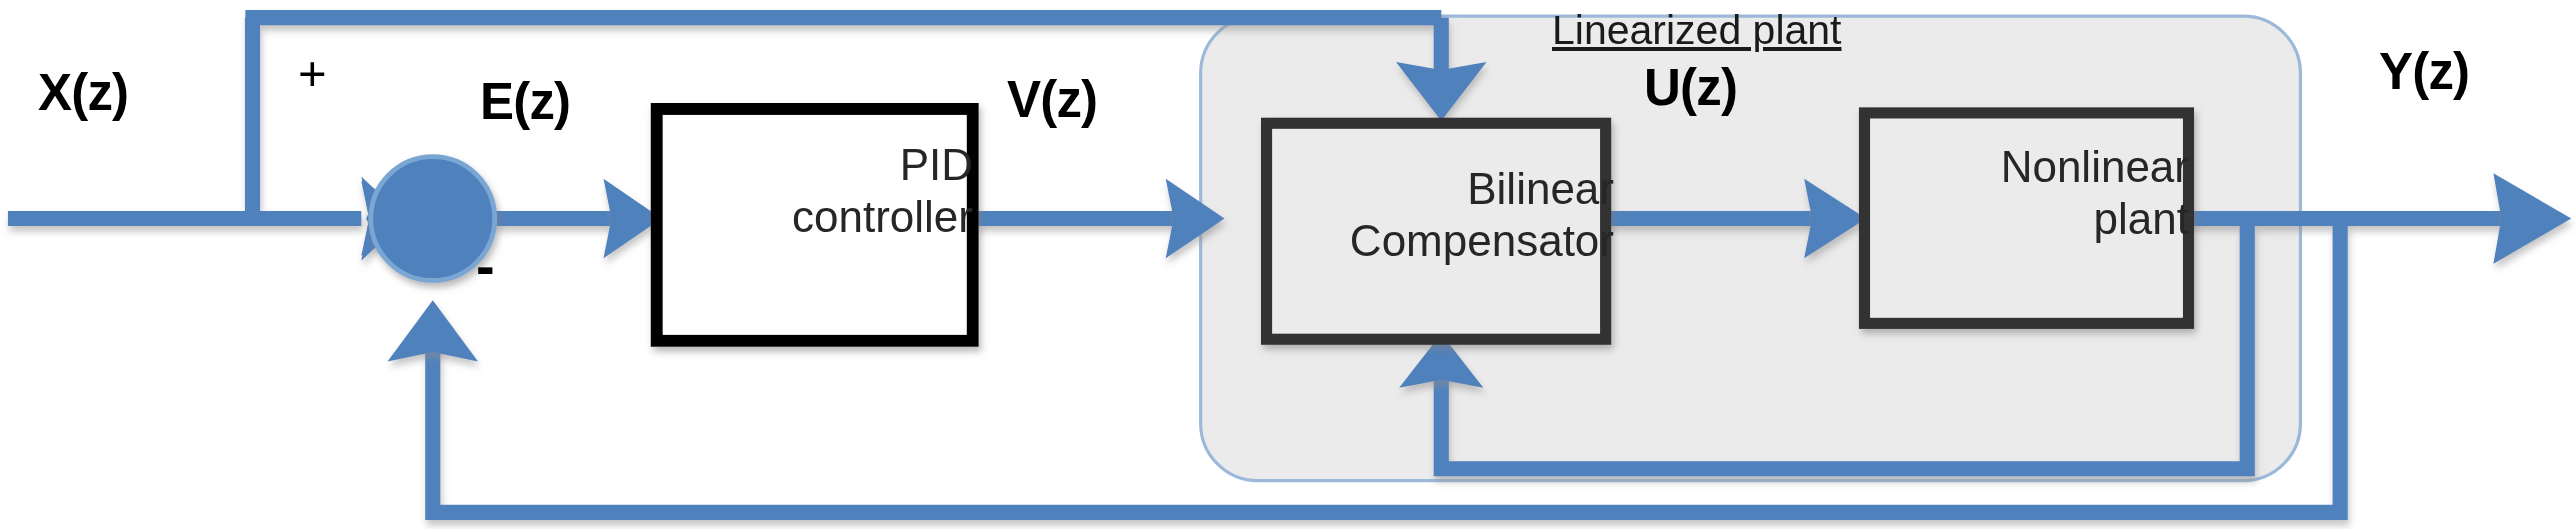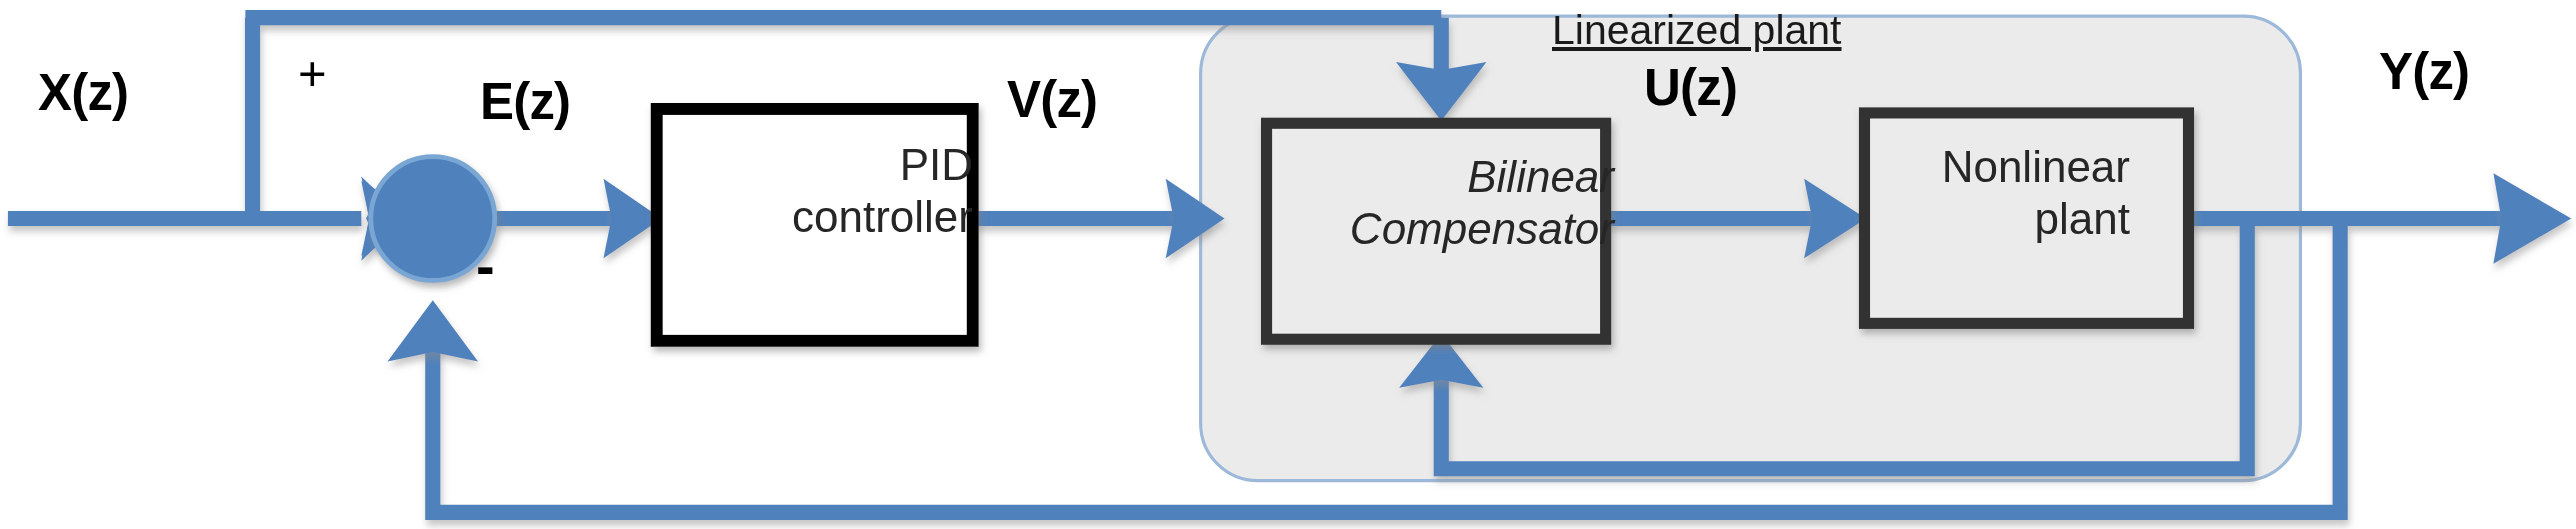--- a/index.html
+++ b/index.html
@@ -141,20 +141,20 @@
 
   <div class="lbl sign" style="left:298px; top:49px;">+</div>
 
   <div class="lbl sign-minus" style="left:476px; top:238px;">-</div>
 
   <div class="lbl group-label" style="left:1552px; top:10.3px;">Linearized plant</div>
 
   <div class="box-label" style="left:657px; top:139px; width:316px;">PID
 controller</div>
 
-  <div class="box-label" style="left:1257px; top:151px; width:357px;font-style:italic;">Bilinear
+  <div class="box-label" style="left:1257px; top:163px; width:357px;">Bilinear
 Compensator</div>
 
-  <div class="box-label" style="left:1806px; top:141px; width:324px;">Nonlinear
+  <div class="box-label" style="left:1865px; top:141px; width:324px;">Nonlinear
 plant</div>
 
 </div>
 
 
 </body></html>

